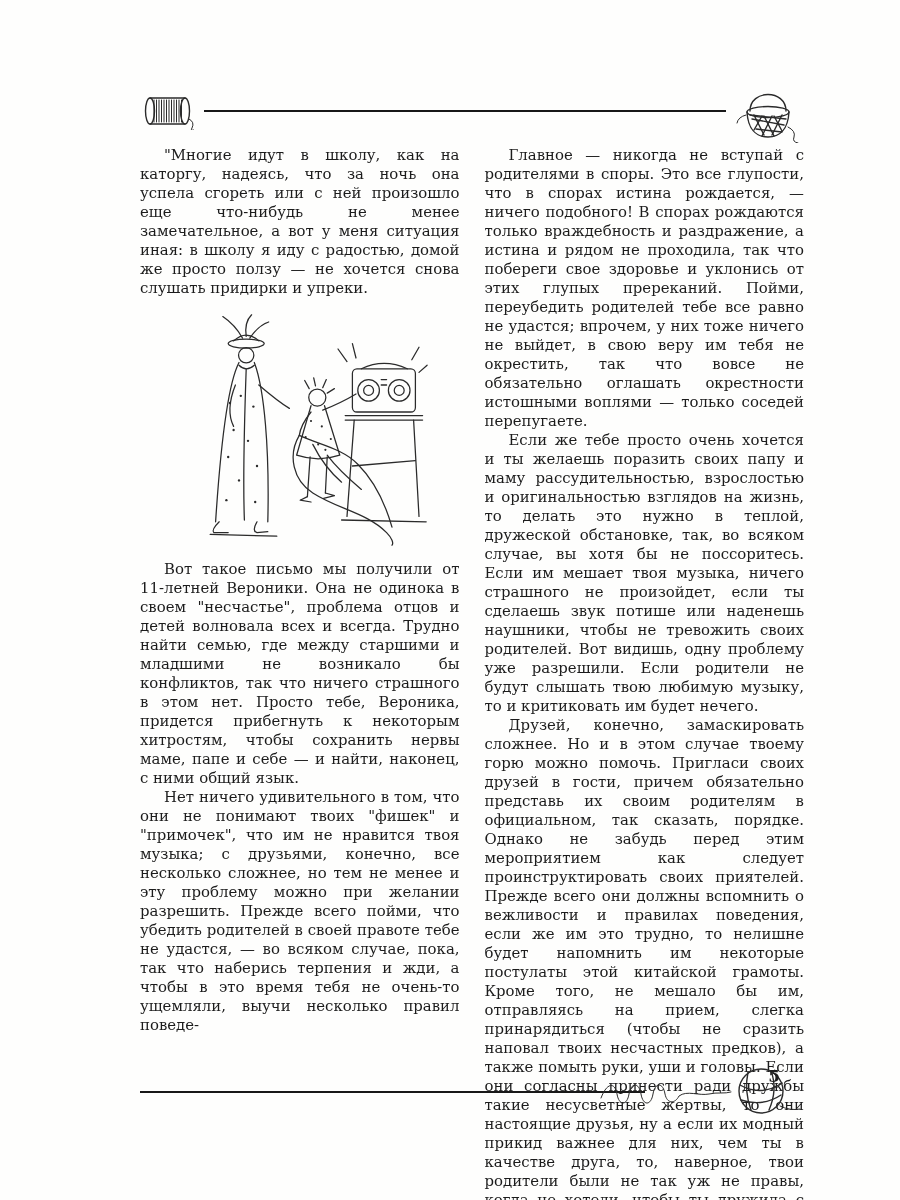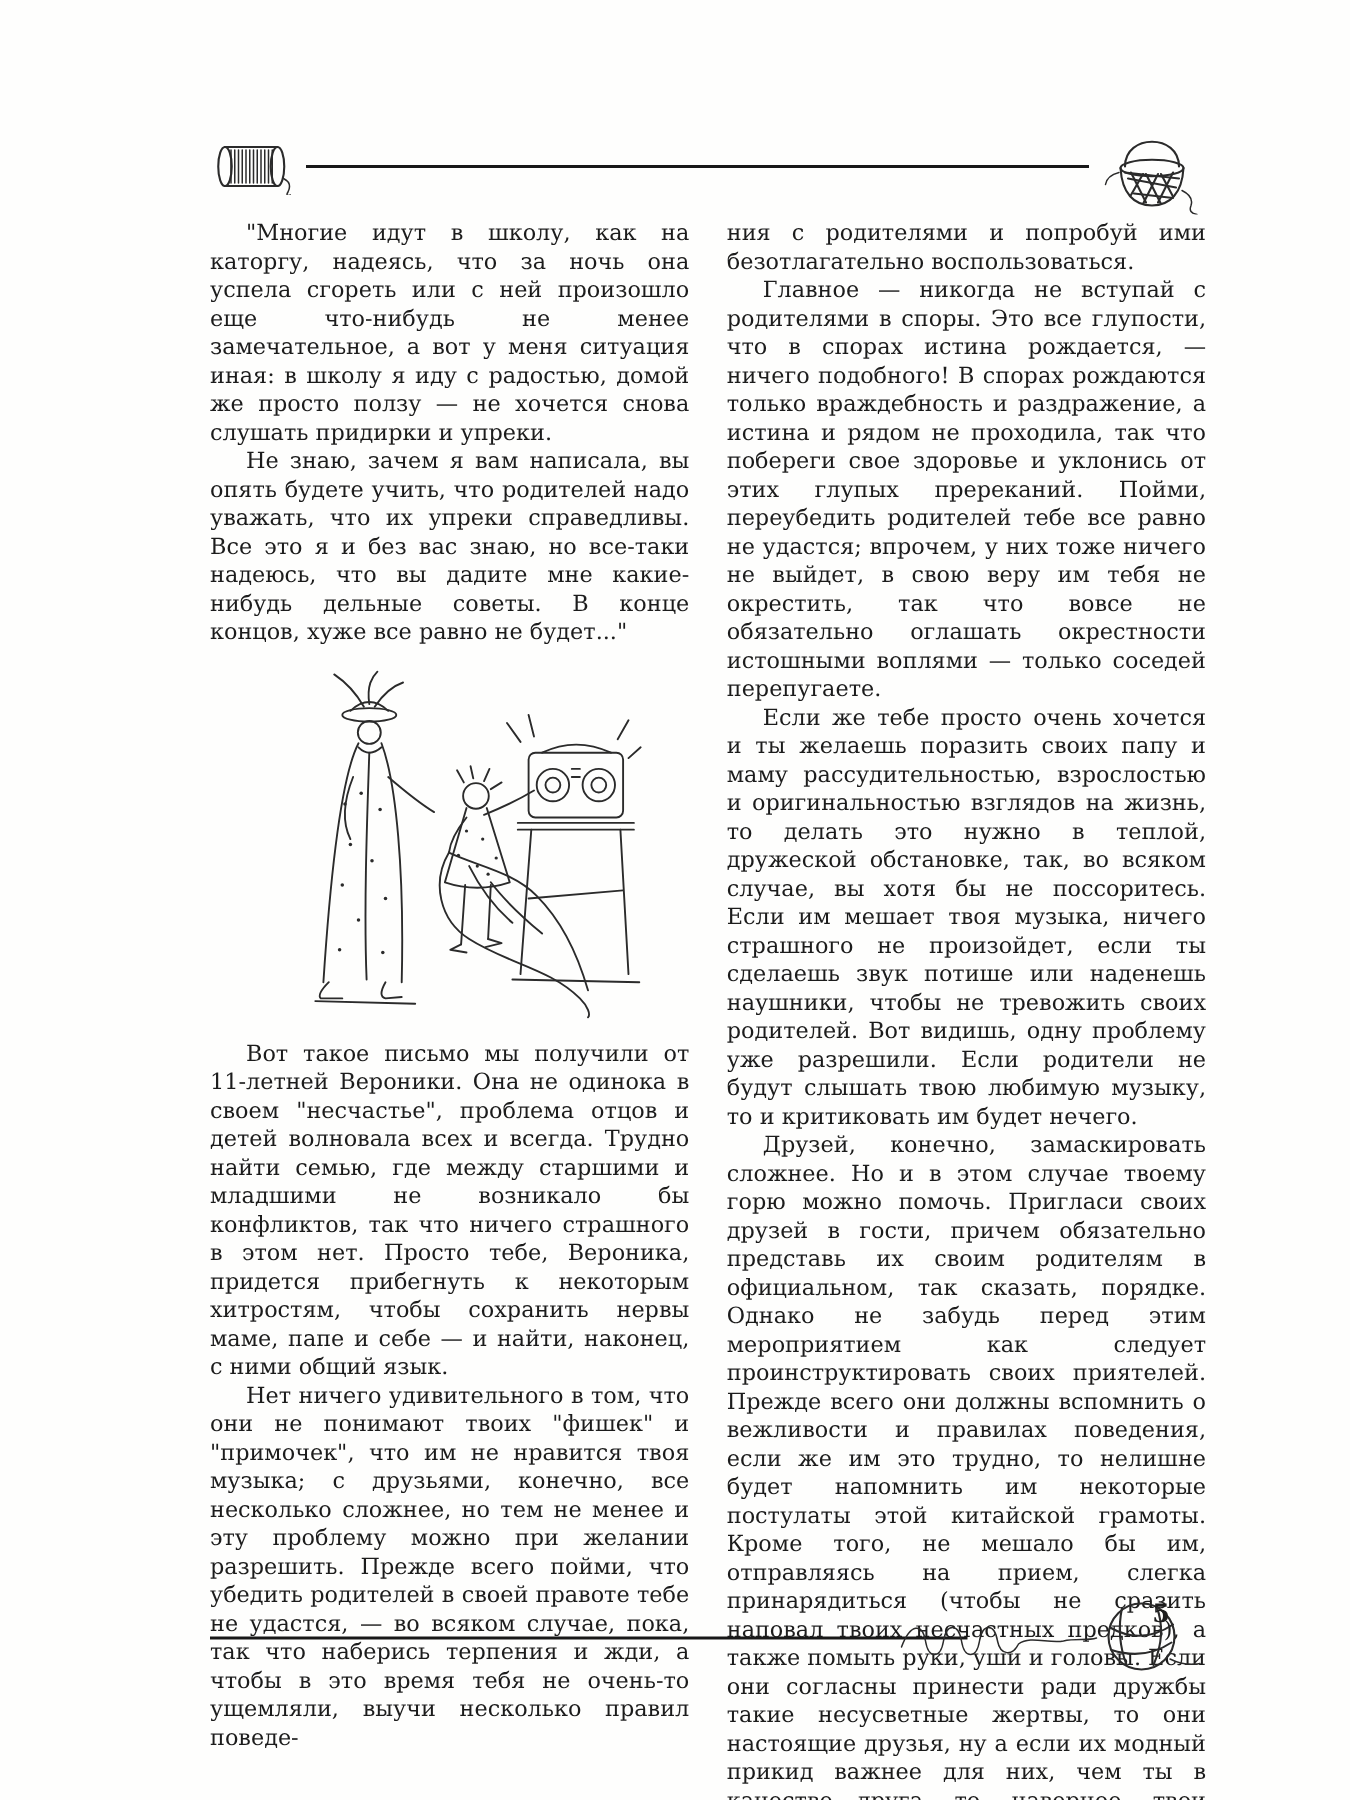--- a/index.html
+++ b/index.html
@@ -79,21 +79,20 @@
           <path class="sk-thin" d="M10 30 q-8 2 -9 8"></path>
         </g>
       </svg>
     </div>
   </div>
 
   <div class="columns">
 
     <section class="col">
       <p>"Многие идут в школу, как на каторгу, надеясь, что за ночь она успела сгореть или с ней произошло еще что-нибудь не менее замечательное, а вот у меня ситуация иная: в школу я иду с радостью, домой же просто ползу — не хочется снова слушать придирки и упреки.</p>
-      <p>Не знаю, зачем я вам написала, вы опять будете учить, что родителей надо уважать, что их упреки справедливы. Все это я и без вас знаю, но все-таки надеюсь, что вы дадите мне какие-нибудь дельные советы. В конце концов, хуже все равно не будет..."</p>
 
       <figure class="figure">
         <svg viewBox="0 0 280 260">
           <g class="sk">
 
             <path d="M74 28 C66 14 58 8 52 4"></path>
             <path d="M78 26 C76 12 80 6 84 2"></path>
             <path d="M82 28 C90 16 97 12 103 10"></path>
 
             <ellipse cx="78" cy="34" rx="20" ry="5"></ellipse>
@@ -165,21 +164,20 @@
               <circle cx="166" cy="152" r="1.2"></circle>
           </g>
         </svg>
       </figure>
 
       <p>Вот такое письмо мы получили от 11-летней Вероники. Она не одинока в своем "несчастье", проблема отцов и детей волновала всех и всегда. Трудно найти семью, где между старшими и младшими не возникало бы конфликтов, так что ничего страшного в этом нет. Просто тебе, Вероника, придется прибегнуть к некоторым хитростям, чтобы сохранить нервы маме, папе и себе — и найти, наконец, с ними общий язык.</p>
       <p>Нет ничего удивительного в том, что они не понимают твоих "фишек" и "примочек", что им не нравится твоя музыка; с друзьями, конечно, все несколько сложнее, но тем не менее и эту проблему можно при желании разрешить. Прежде всего пойми, что убедить родителей в своей правоте тебе не удастся, — во всяком случае, пока, так что наберись терпения и жди, а чтобы в это время тебя не очень-то ущемляли, выучи несколько правил поведе-</p>
     </section>
 
     <section class="col">
-      <p class="cont">ния с родителями и попробуй ими безотлагательно воспользоваться.</p>
       <p>Главное — никогда не вступай с родителями в споры. Это все глупости, что в спорах истина рождается, — ничего подобного! В спорах рождаются только враждебность и раздражение, а истина и рядом не проходила, так что побереги свое здоровье и уклонись от этих глупых пререканий. Пойми, переубедить родителей тебе все равно не удастся; впрочем, у них тоже ничего не выйдет, в свою веру им тебя не окрестить, так что вовсе не обязательно оглашать окрестности истошными воплями — только соседей перепугаете.</p>
       <p>Если же тебе просто очень хочется и ты желаешь поразить своих папу и маму рассудительностью, взрослостью и оригинальностью взглядов на жизнь, то делать это нужно в теплой, дружеской обстановке, так, во всяком случае, вы хотя бы не поссоритесь. Если им мешает твоя музыка, ничего страшного не произойдет, если ты сделаешь звук потише или наденешь наушники, чтобы не тревожить своих родителей. Вот видишь, одну проблему уже разрешили. Если родители не будут слышать твою любимую музыку, то и критиковать им будет нечего.</p>
       <p>Друзей, конечно, замаскировать сложнее. Но и в этом случае твоему горю можно помочь. Пригласи своих друзей в гости, причем обязательно представь их своим родителям в официальном, так сказать, порядке. Однако не забудь перед этим мероприятием как следует проинструктировать своих приятелей. Прежде всего они должны вспомнить о вежливости и правилах поведения, если же им это трудно, то нелишне будет напомнить им некоторые постулаты этой китайской грамоты. Кроме того, не мешало бы им, отправляясь на прием, слегка принарядиться (чтобы не сразить наповал твоих несчастных предков), а также помыть руки, уши и головы. Если они согласны принести ради дружбы такие несусветные жертвы, то они настоящие друзья, ну а если их модный прикид важнее для них, чем ты в качестве друга, то, наверное, твои родители были не так уж не правы, когда не хотели, чтобы ты дружила с ними, так что все даже к лучшему.</p>
     </section>
 
   </div>
 
   <div class="footer">
     <div class="rule"></div>
     <div class="ornament">

